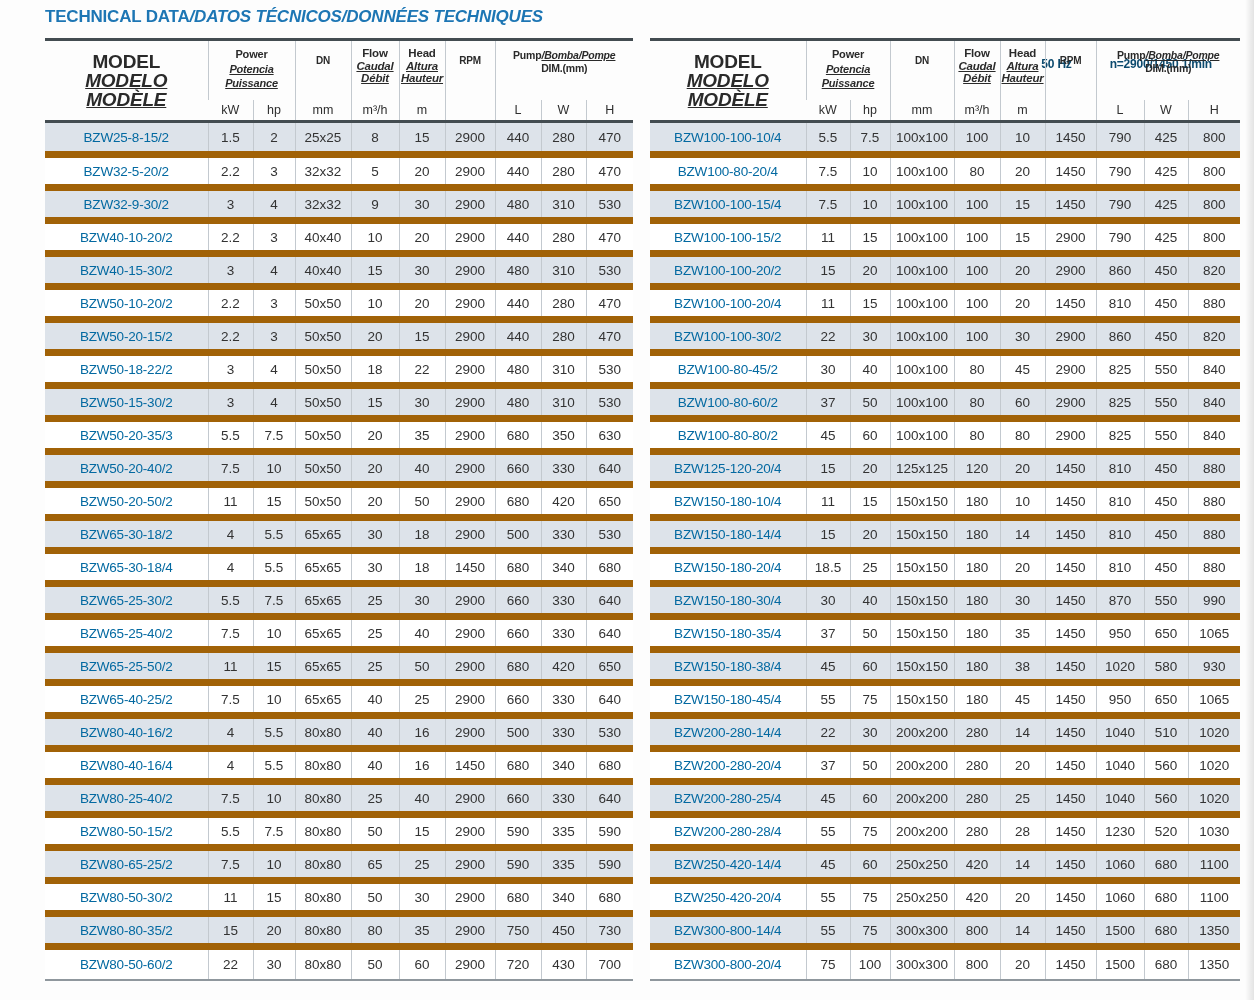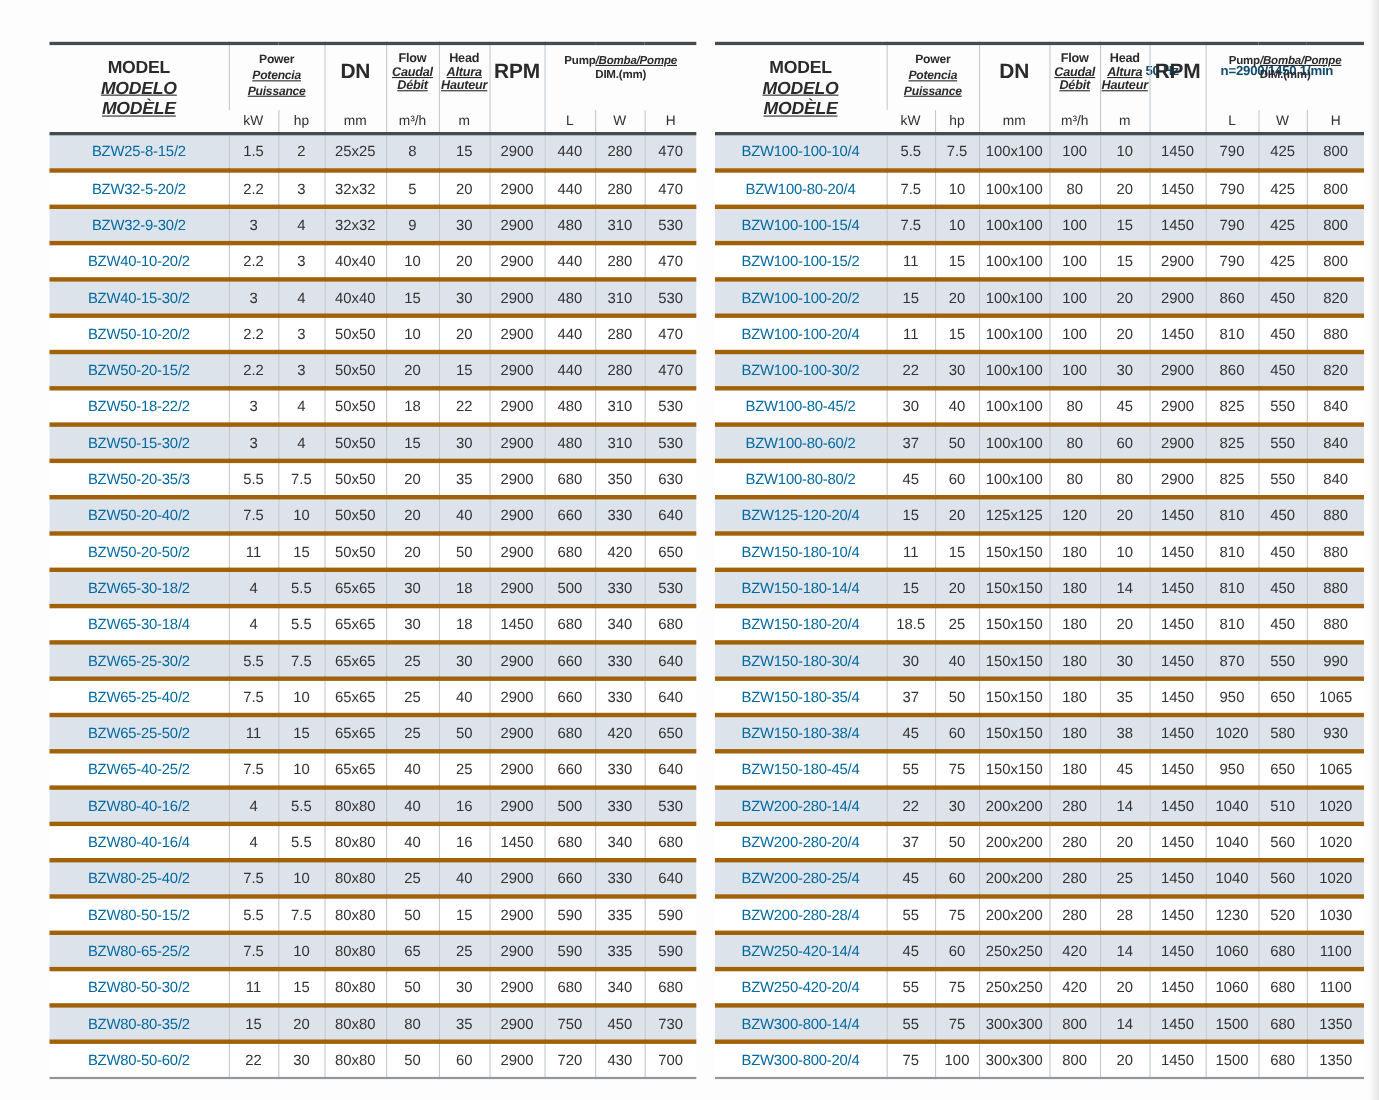--- a/index.html
+++ b/index.html
@@ -39,39 +39,40 @@
 
   thead tr.labels th { height:60px; vertical-align:top; padding-top:6px;
     color:#2a2a2a; letter-spacing:-0.2px; }
   thead tr.units  th { height:22px; vertical-align:middle; font-weight:normal;
     font-size:12.5px; color:#2f2f2f; }
 
   th .ln { display:block; }
   th .it { font-style:italic;text-decoration:underline; }
 
   .model-h { vertical-align:middle !important; padding-top:0 !important;
-    font-size:16px; line-height:19px; }
+    font-size:19px; line-height:19px; }
   .power-h { font-size:11px; line-height:14.5px; }
-  .dn-h, .rpm-h { font-size:19px; padding-top:14px !important; }
+  .dn-h, .rpm-h { font-size:10px; padding-top:14px !important; }
   .flow-h, .head-h { font-size:11.5px; line-height:12.5px; }
   .dim-h { font-size:10.5px; line-height:13px; padding-top:8px !important; }
   .dim-h .dim2 { font-size:10.5px; }
 
   tbody tr { height:33px; }
   tbody tr:nth-child(odd)  { background:#dde3ea; }
   tbody tr:nth-child(even) { background:#ffffff; }
-  tbody tr + tr { border-top:4px solid #a16207; }
+  tbody tr + tr { border-top:7px solid #a16207; }
   tbody td { font-size:13.5px; color:#333333; height:32px; }
   tbody td.model { font-weight:normal; color:#0369a1; letter-spacing:-0.2px; }
 </style>
 </head>
 <body>
 
 <div class="page">
 
+  <div class="title"><span>TECHNICAL DATA</span><span class="it">/DATOS TÉCNICOS/DONNÉES TECHNIQUES</span></div>
 
   <div class="freq-block">
     <span>50 Hz</span>
     <span>n=2900/1450 1/min</span>
   </div>
 
   <div class="tbl-wrap tbl-left">
     <table>
       <colgroup>
         <col style="width:163px">

